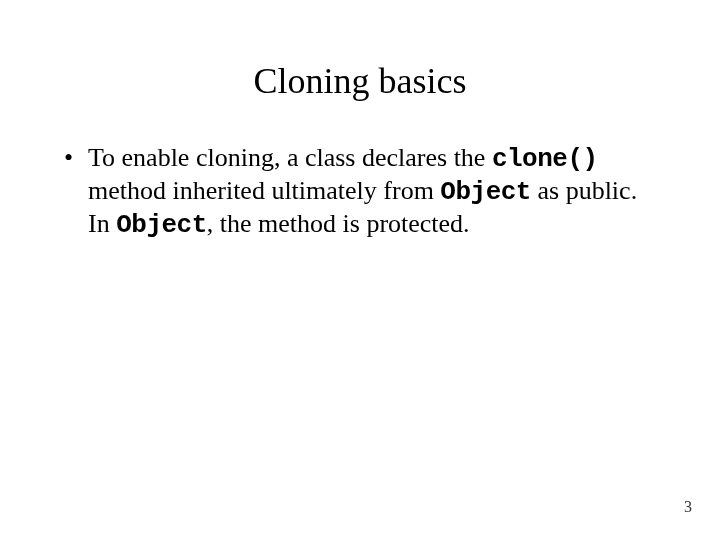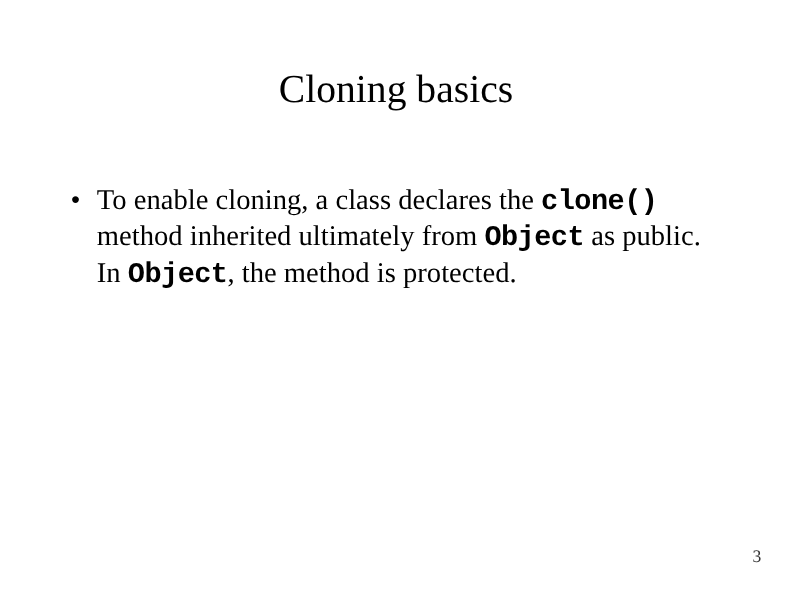--- a/index.html
+++ b/index.html
@@ -31,21 +31,20 @@
   }
   ul.bullets {
     list-style: none;
     padding: 0;
     margin: 0;
   }
   ul.bullets > li {
     position: relative;
     padding-left: 28px;
     margin-bottom: 6px;
-    margin-top: 24px;
   }
   ul.bullets > li::before {
     content: "•";
     position: absolute;
     left: 4px;
     top: 0;
     font-size: 26px;
     line-height: 1.2;
   }
   .mono {

